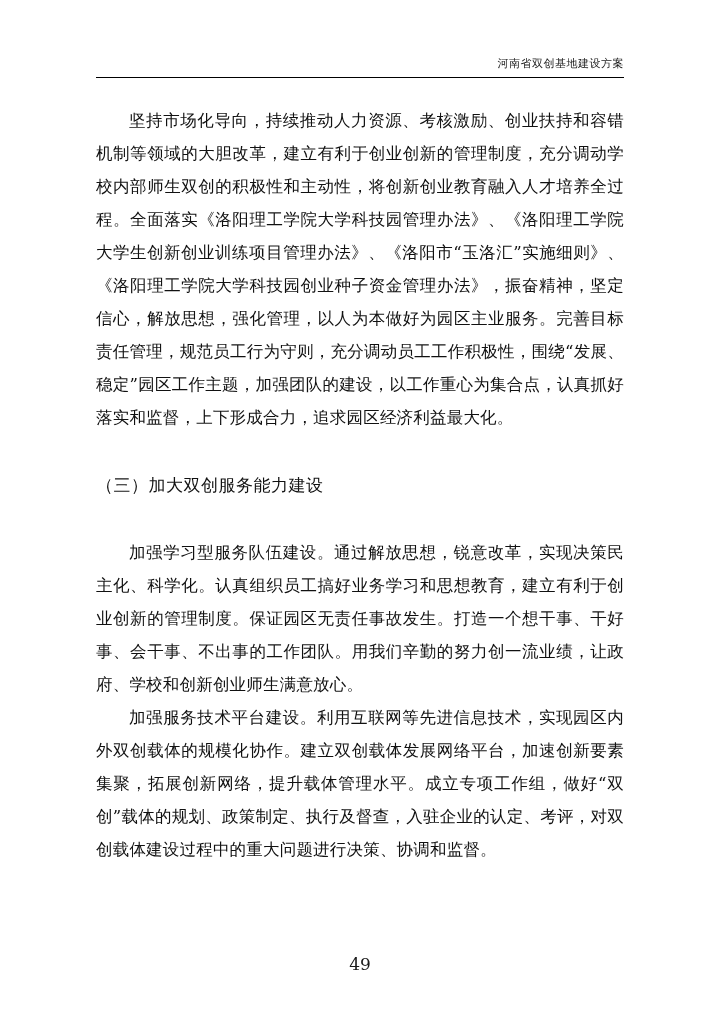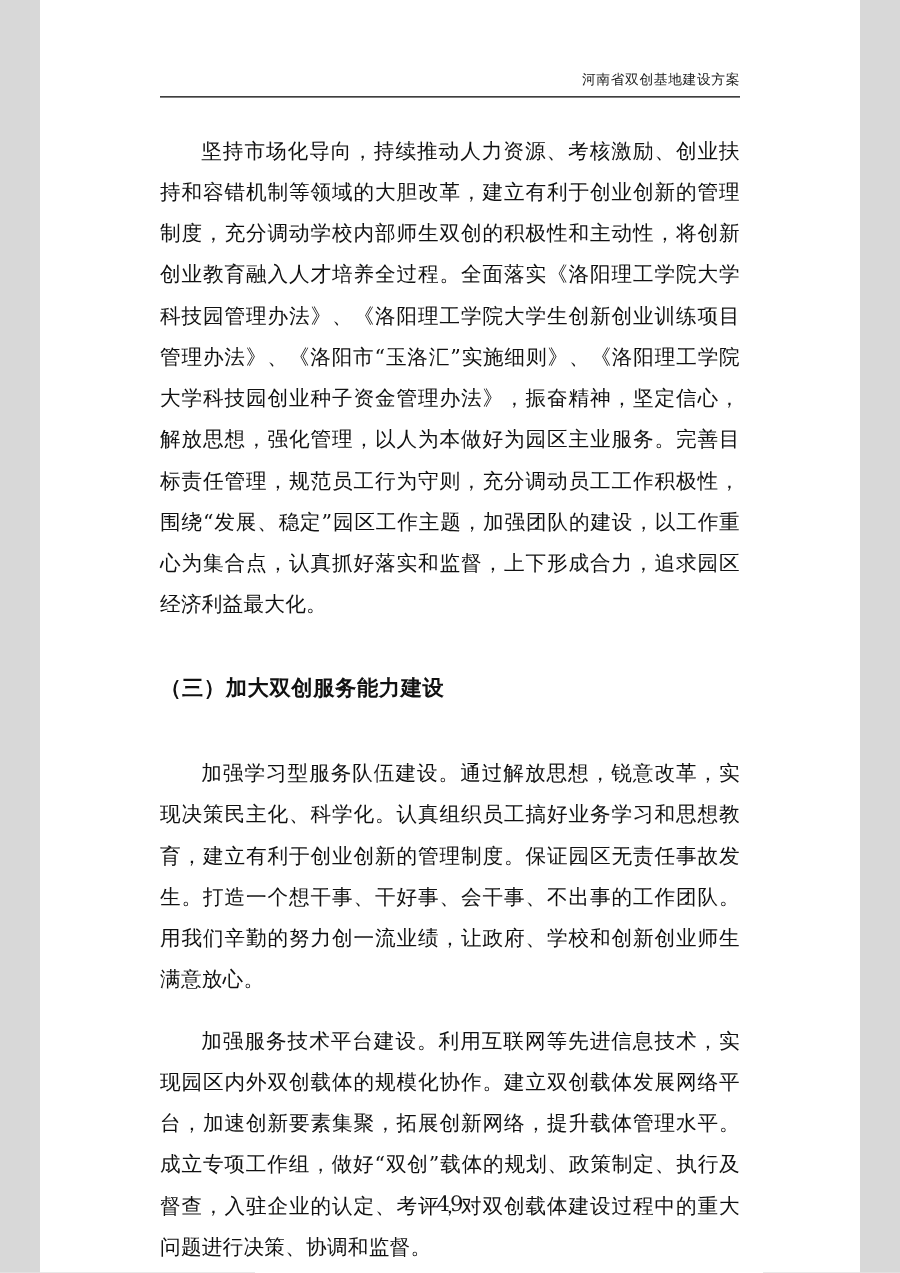--- a/index.html
+++ b/index.html
@@ -1,21 +1,21 @@
 <!DOCTYPE html>
 <html><head>
 <meta charset="utf-8">
 <style>
   html, body {
     margin: 0;
     padding: 0;
     background: #d8d8d8;
   }
   .page {
-    width: 656px;
+    width: 720px;
     height: 1018px;
     background: #ffffff;
     margin: 0 auto;
     position: relative;
     box-sizing: border-box;
     font-family: "DejaVu Serif", "Liberation Serif", serif;
     color: #111111;
     overflow: hidden;
   }
   .page-inner {
@@ -41,25 +41,25 @@
     line-height: 2.0;
     text-align: justify;
     text-justify: inter-ideograph;
     letter-spacing: 0.2px;
   }
   .para {
     margin: 0 0 0 0;
     text-indent: 2em;
   }
   .para + .para {
-    margin-top: 16px;
+    margin-top: 0;
   }
   .section-head {
     font-size: 17px;
-    font-weight: bold;
+    font-weight: normal;
     font-family: "DejaVu Sans", "Liberation Sans", sans-serif;
     margin: 34px 0 34px 0;
     letter-spacing: 0.5px;
     text-indent: 0;
   }
   .footer {
     position: absolute;
     left: 0;
     right: 0;
     bottom: 44px;

